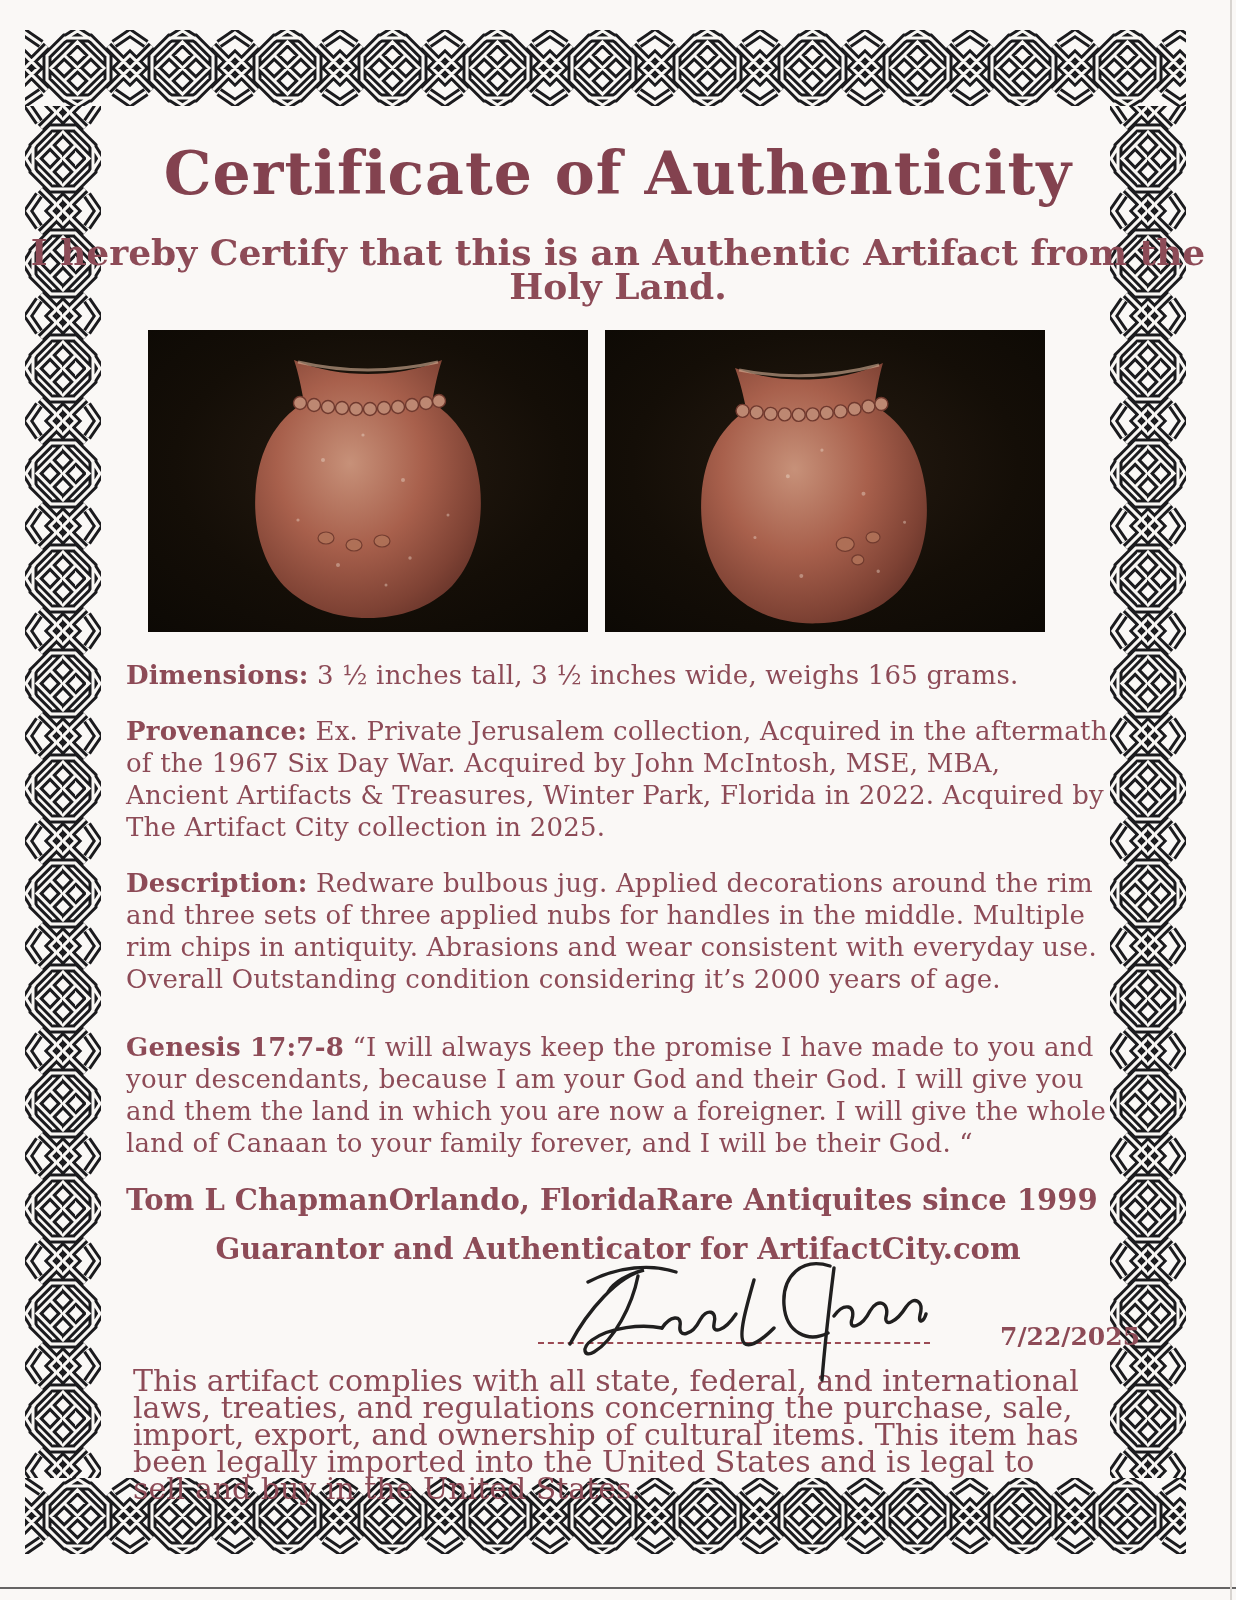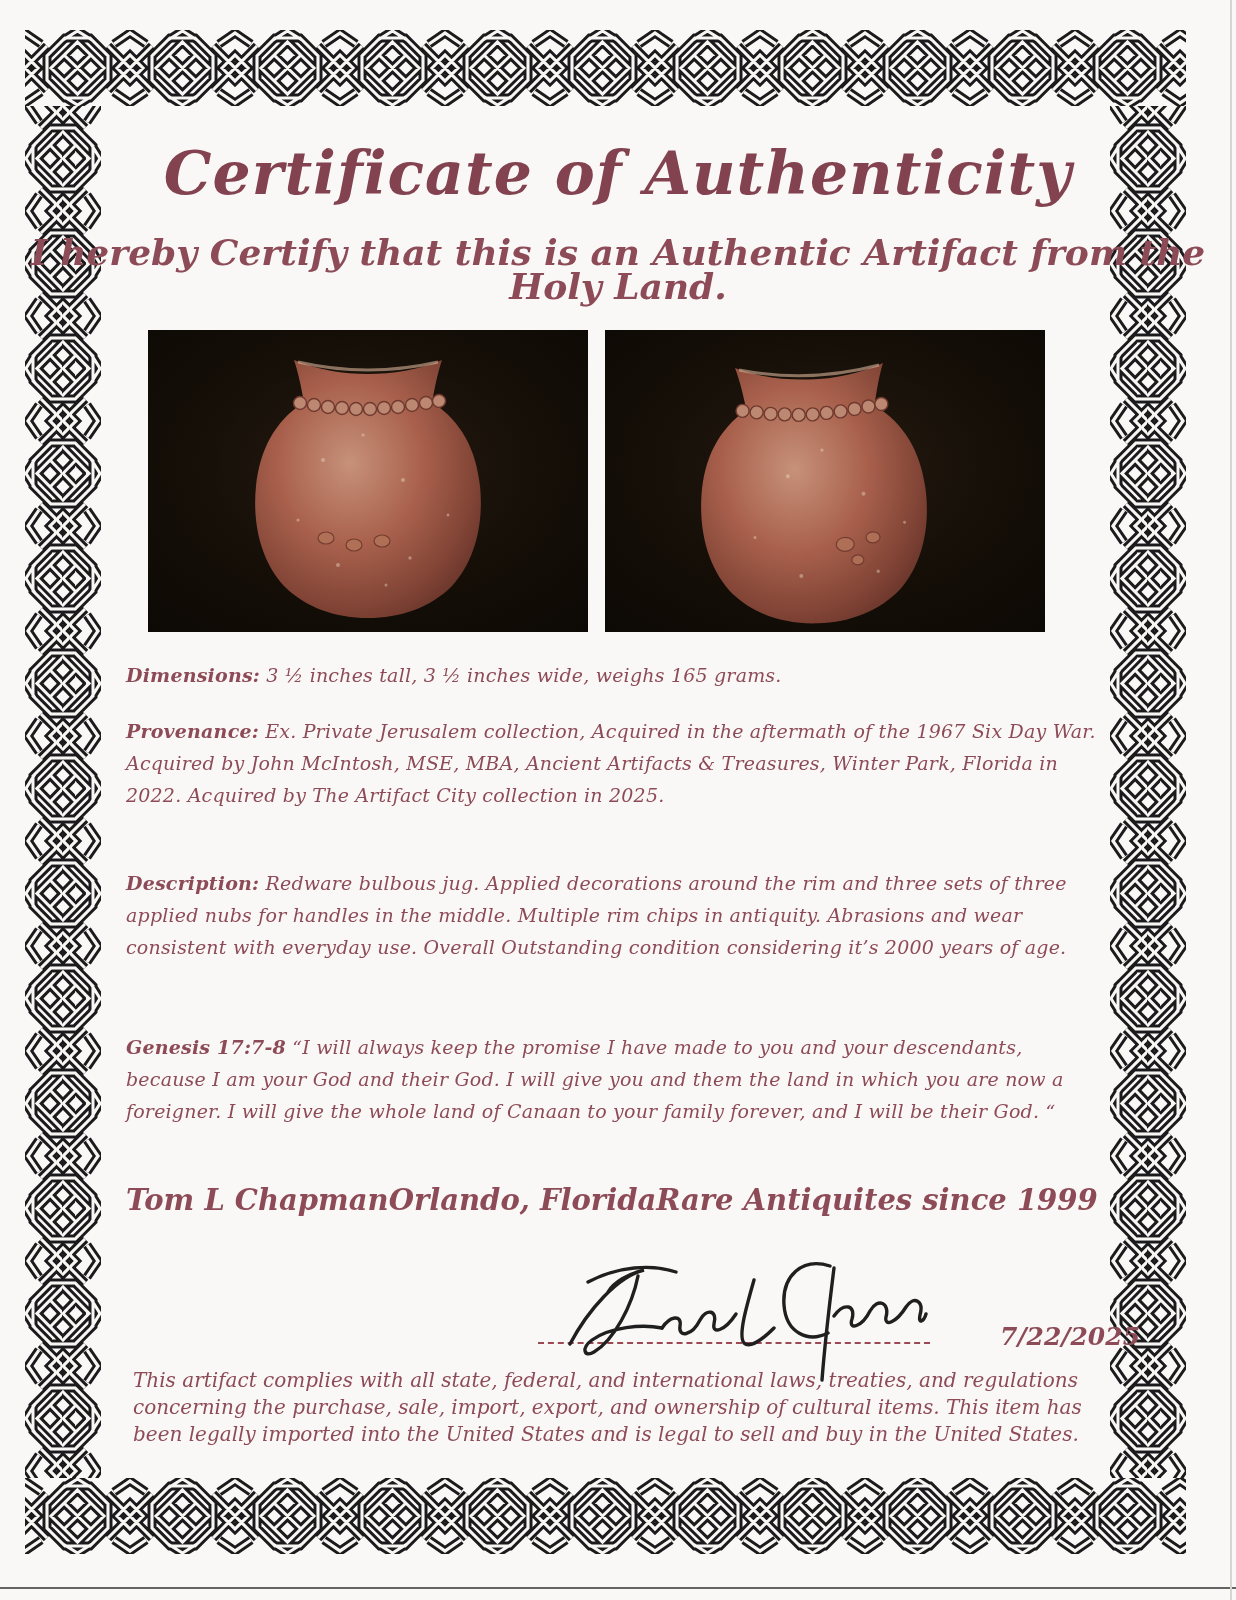--- a/index.html
+++ b/index.html
@@ -2,21 +2,20 @@
 <html><head>
 <meta charset="utf-8">
 <style>
   html,body{margin:0;padding:0;background:#ffffff;}
   .page{
     position:relative;
     width:1236px;height:1600px;
     background:#faf8f6;
     overflow:hidden;
     font-family:"DejaVu Serif", serif;
-    font-style:italic;
     color:#8d4b57;
   }
   .abs{position:absolute;}
   
   .kb{stroke:#1b1b1e;stroke-width:9;fill:none;stroke-linejoin:miter;}
   .kw{stroke:#f8f6f3;stroke-width:3.1;fill:none;stroke-linejoin:miter;}
   
   .title{
     left:0;top:138px;width:1236px;
     text-align:center;
@@ -31,21 +30,21 @@
   .intro1{top:235px;}
   .intro2{top:287px;}
   
   .photo{background:#120d08;}
   .photo svg{display:block;width:100%;height:100%;}
   .photo-left{left:148px;top:330px;width:440px;height:302px;}
   .photo-right{left:605px;top:330px;width:440px;height:302px;}
   
   .para{
     left:126px;width:982px;
-    font-size:19px;line-height:32px;
+    font-size:26px;line-height:32px;
     letter-spacing:0.2px;
     margin:0;
   }
   .para b{font-weight:bold;}
   .p-dims{top:659px;}
   .p-prov{top:715px;}
   .p-desc{top:867px;}
   .p-gen{top:1031px;}
   
   .names-row{
@@ -64,21 +63,21 @@
   }
   .sig-svg{left:548px;top:1248px;width:380px;height:142px;z-index:3;}
   .sig-svg path{stroke:#201f1f;stroke-width:3.4;fill:none;stroke-linecap:round;}
   .sig-date{
     left:1000px;top:1322px;width:140px;
     font-size:25px;font-weight:bold;
   }
   
   .legal{
     left:133px;top:1367px;width:962px;
-    font-size:20px;line-height:27px;
+    font-size:30px;line-height:27px;
     margin:0;
   }
   
   .scan-line-bottom{left:0;top:1587px;width:1236px;height:2px;background:#4a4a4a;opacity:.85;}
   .scan-line-right{left:1230px;top:0;width:2px;height:1600px;background:#d8d4d0;}
 </style>
 </head>
 <body>
 
 <div class="page">
@@ -234,20 +233,21 @@
     <b>Genesis 17:7-8</b>
     <span>“I will always keep the promise I have made to you and your descendants, because I am your God and their God. I will give you and them the land in which you are now a foreigner. I will give the whole land of Canaan to your family forever, and I will be their God. “</span>
   </p>
 
   <div class="abs names-row">
     <span>Tom L Chapman</span>
     <span>Orlando, Florida</span>
     <span>Rare Antiquites since 1999</span>
   </div>
 
+  <div class="abs guarantor">Guarantor and Authenticator for ArtifactCity.com</div>
 
   <div class="abs sig-dash"></div>
 
   <svg class="abs sig-svg" viewBox="0 0 380 142" aria-hidden="true">
     <path d="M22,96 C40,62 70,28 96,22 C80,26 66,34 60,44"></path>
     <path d="M40,34 C70,18 104,16 128,24"></path>
     <path d="M90,28 C84,58 66,92 46,104 C36,110 33,100 44,92 C62,79 94,76 114,80"></path>
     <path d="M114,80 C122,68 134,66 132,78 C130,90 144,88 152,72 C158,60 170,62 166,76 C164,86 176,84 188,66"></path>
     <path d="M206,32 C198,60 190,88 196,95 C202,101 216,90 226,80"></path>
     <path d="M282,18 C254,9 234,28 236,57 C238,85 260,95 280,85"></path>

